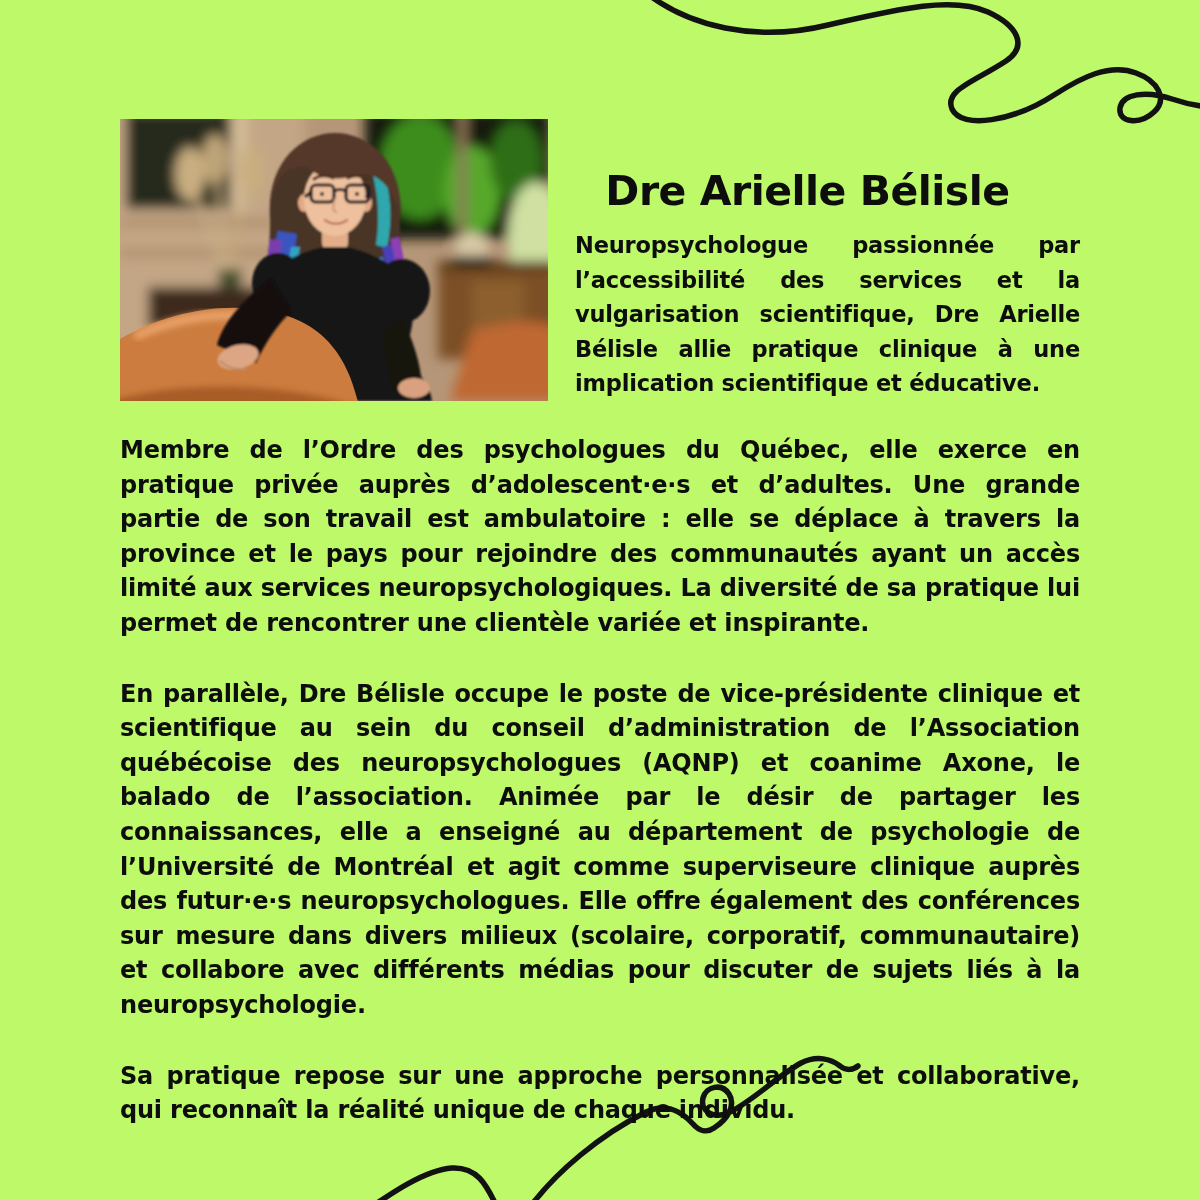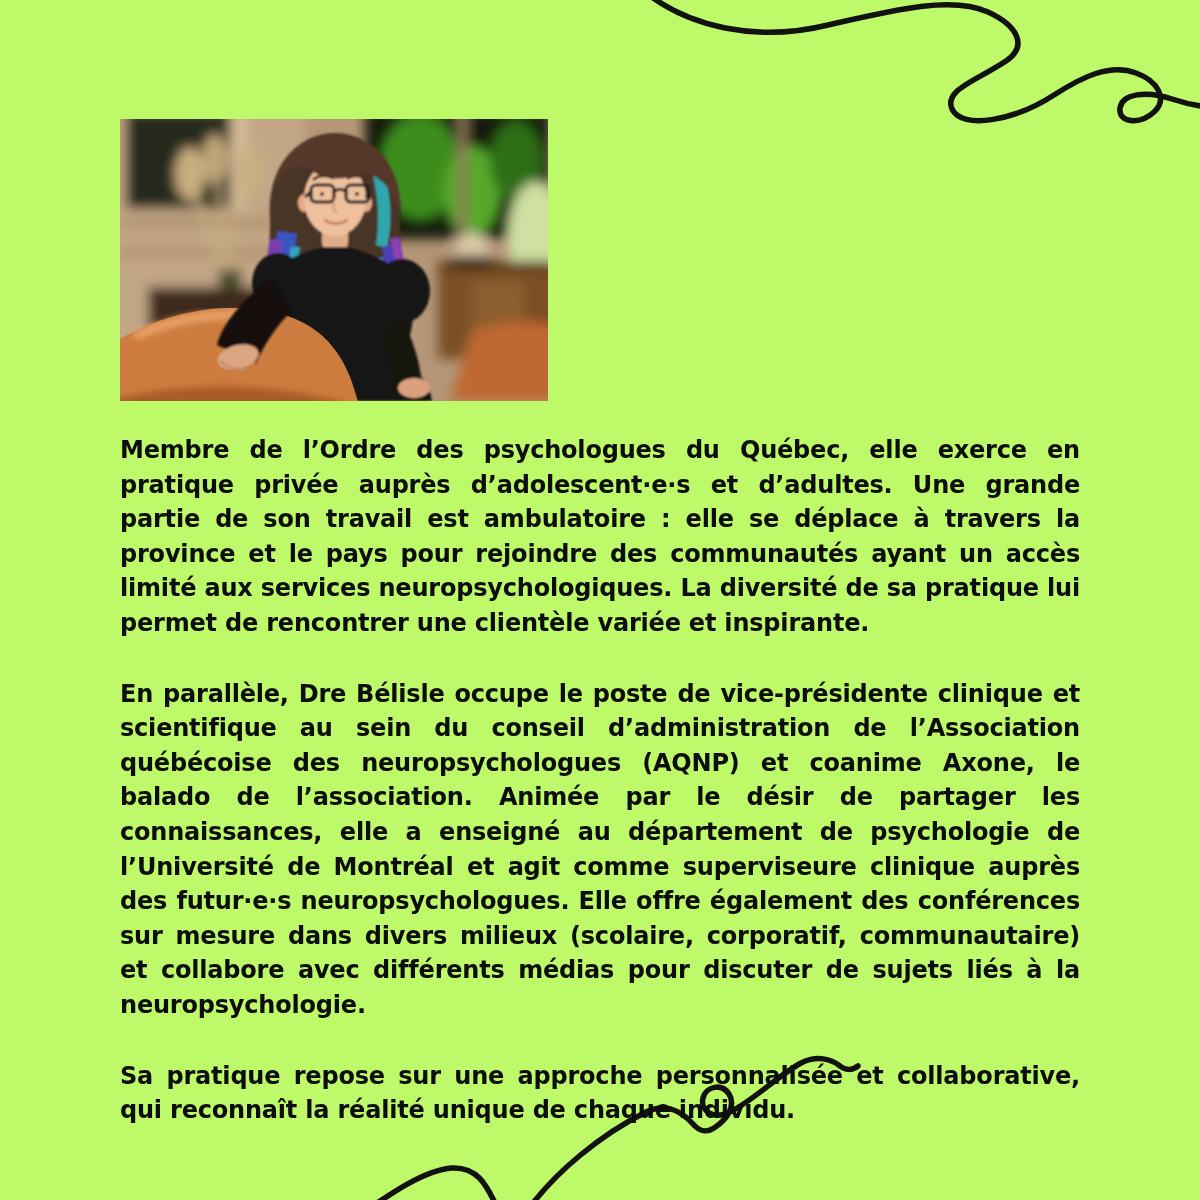--- a/index.html
+++ b/index.html
@@ -190,21 +190,23 @@
 
         <g filter="url(#b1)">
           <path d="M152,160 C122,180 102,206 97,226 L136,244 C144,226 158,204 172,192 Z" fill="#121010"></path>
           <ellipse cx="118" cy="238" rx="21" ry="12" fill="#dca583" transform="rotate(-14 118 238)"></ellipse>
           <path d="M100,242 C106,248 116,251 126,250" stroke="#c08a68" stroke-width="2" fill="none"></path>
         </g>
       </g>
     </svg>
   </div>
 
-
+  <h1 class="page-title">Dre Arielle Bélisle</h1>
+
+  <div class="intro">Neuropsychologue passionnée par l’accessibilité des services et la vulgarisation scientifique, Dre Arielle Bélisle allie pratique clinique à une implication scientifique et éducative.</div>
 
   <div class="bio">
     <p>Membre de l’Ordre des psychologues du Québec, elle exerce en pratique privée auprès d’adolescent·e·s et d’adultes. Une grande partie de son travail est ambulatoire : elle se déplace à travers la province et le pays pour rejoindre des communautés ayant un accès limité aux services neuropsychologiques. La diversité de sa pratique lui permet de rencontrer une clientèle variée et inspirante.</p>
     <p>En parallèle, Dre Bélisle occupe le poste de vice-présidente clinique et scientifique au sein du conseil d’administration de l’Association québécoise des neuropsychologues (AQNP) et coanime Axone, le balado de l’association. Animée par le désir de partager les connaissances, elle a enseigné au département de psychologie de l’Université de Montréal et agit comme superviseure clinique auprès des futur·e·s neuropsychologues. Elle offre également des conférences sur mesure dans divers milieux (scolaire, corporatif, communautaire) et collabore avec différents médias pour discuter de sujets liés à la neuropsychologie.</p>
     <p>Sa pratique repose sur une approche personnalisée et collaborative, qui reconnaît la réalité unique de chaque individu.</p>
   </div>
 
 </div>
 
 </body></html>

